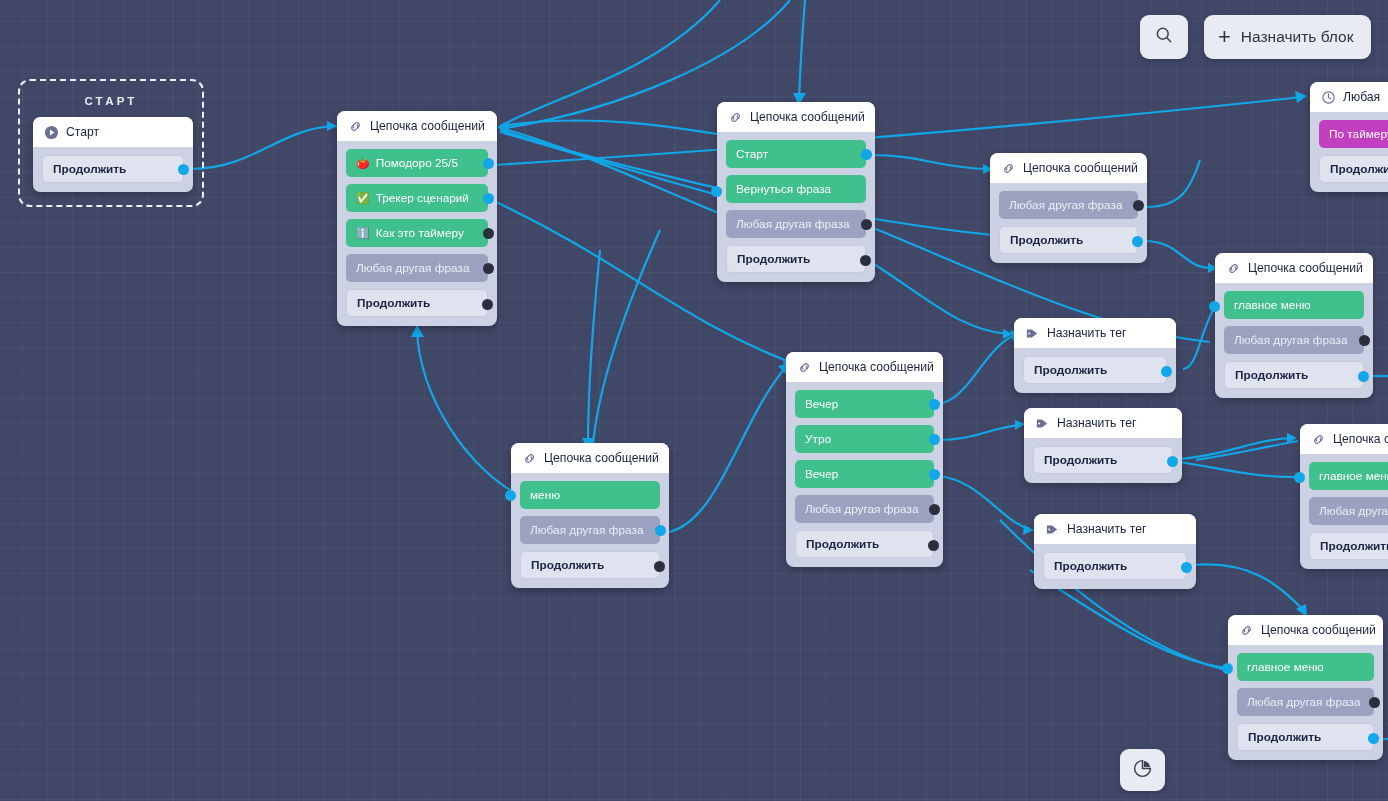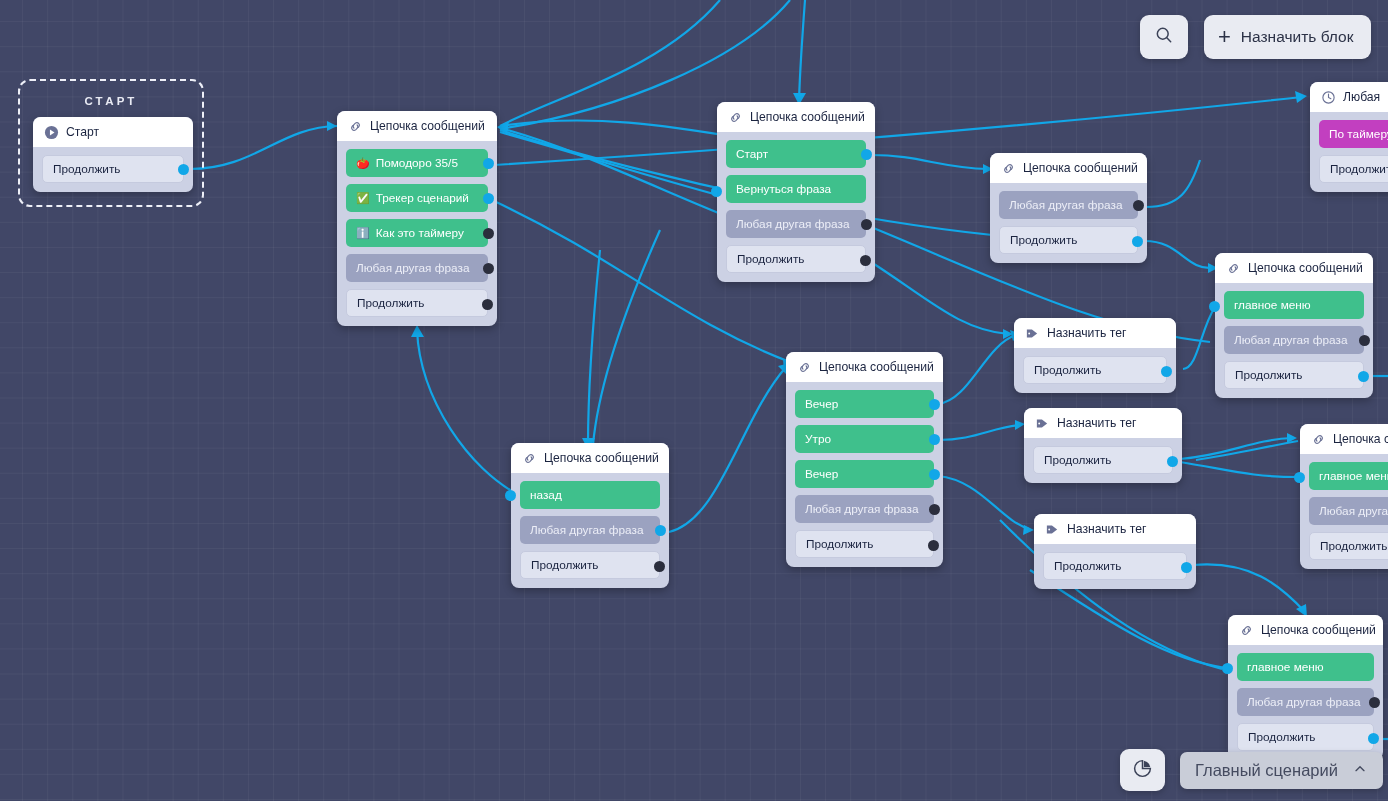--- a/index.html
+++ b/index.html
@@ -71,21 +71,21 @@
     display: flex;
     align-items: center;
     gap: 6px;
     padding: 0 10px;
     font-size: 11.8px;
     white-space: nowrap;
   }
   .row.green { background: #3fc08c; color: #ffffff; }
   .row.purple-row { background: #c23fc0; color:#ffffff; }
   .row.gray { background: #9ba2c0; color: #eceef7; }
-  .row.plain { background: #dfe3f0; color: #1b2440; border: 1px solid #c5cade; }
+  .row.plain { background: #dfe3f0; color: #1b2440; border: 1px solid #c5cade; font-weight: bold; }
   .row .emo { font-size: 11px; line-height: 1; }
 
   
   #start-block {
     position: absolute;
     left: 18px; top: 79px;
     width: 186px; height: 128px;
     border: 2px dashed #eef0f8;
     border-radius: 12px;
     z-index: 3;
@@ -238,21 +238,21 @@
         <div class="node-head">
           <span class="hicon"><svg width="15" height="15" viewBox="0 0 24 24" fill="none" stroke="#6a7195" stroke-width="1.9" stroke-linecap="round">
               <path d="M9.5 14.5 a4 4 0 0 1 0-5.6 l2.3-2.3 a4 4 0 0 1 5.6 5.6 l-1.1 1.1"></path>
               <path d="M14.5 9.5 a4 4 0 0 1 0 5.6 l-2.3 2.3 a4 4 0 0 1-5.6-5.6 l1.1-1.1"></path>
             </svg></span>
           <span>Цепочка сообщений</span>
         </div>
         <div class="node-body">
           <div class="row green">
             <span class="emo">🍅</span>
-            <span>Помодоро 35/5</span>
+            <span>Помодоро 25/5</span>
             <span class="port blue" style="top: 8.5px;"></span>
           </div>
           <div class="row green">
             <span class="emo">✅</span>
             <span>Трекер сценарий</span>
             <span class="port blue" style="top: 8.5px;"></span>
           </div>
           <div class="row green">
             <span class="emo">ℹ️</span>
             <span>Как это таймеру</span>
@@ -400,21 +400,21 @@
       <div class="node" style="left: 511px; top: 443px; width: 158px;">
         <div class="node-head">
           <span class="hicon"><svg width="15" height="15" viewBox="0 0 24 24" fill="none" stroke="#6a7195" stroke-width="1.9" stroke-linecap="round">
               <path d="M9.5 14.5 a4 4 0 0 1 0-5.6 l2.3-2.3 a4 4 0 0 1 5.6 5.6 l-1.1 1.1"></path>
               <path d="M14.5 9.5 a4 4 0 0 1 0 5.6 l-2.3 2.3 a4 4 0 0 1-5.6-5.6 l1.1-1.1"></path>
             </svg></span>
           <span>Цепочка сообщений</span>
         </div>
         <div class="node-body">
           <div class="row green">
-            <span>назад</span>
+            <span>меню</span>
           </div>
           <div class="row gray">
             <span>Любая другая фраза</span>
             <span class="port blue" style="top: 8.5px;"></span>
           </div>
           <div class="row plain">
             <span>Продолжить</span>
             <span class="port dark" style="top: 8.5px;"></span>
           </div>
         </div>
@@ -511,27 +511,19 @@
   <div class="tbtn" id="stats-btn">
     <span>
       <svg width="21" height="21" viewBox="0 0 24 24" fill="none" stroke="#3b4258" stroke-width="1.7">
         <path d="M12 3 A9 9 0 1 0 21 12 L12 12 Z"></path>
         <path d="M12 3 L12 12 L21 12" stroke-width="0" fill="none"></path>
         <path d="M13.6 3.15 A9 9 0 0 1 20.85 10.4 L13.6 10.4 Z" fill="#3b4258" stroke="none"></path>
       </svg>
     </span>
   </div>
 
-  <div class="tbtn" id="scenario-btn">
-    <span>Главный сценарий</span>
-    <span class="chev">
-      <svg width="16" height="16" viewBox="0 0 24 24" fill="none" stroke="#454b60" stroke-width="2" stroke-linecap="round">
-        <polyline points="6,14.5 12,8.5 18,14.5"></polyline>
-      </svg>
-    </span>
-  </div>
 
 <span style="position: absolute; width: 11px; height: 11px; border-radius: 50%; background: rgb(17, 167, 232); z-index: 5; left: 1209px; top: 301px;"></span>
     <span style="position: absolute; width: 11px; height: 11px; border-radius: 50%; background: rgb(17, 167, 232); z-index: 5; left: 1294px; top: 472px;"></span>
     <span style="position: absolute; width: 11px; height: 11px; border-radius: 50%; background: rgb(17, 167, 232); z-index: 5; left: 1222px; top: 663px;"></span>
     <span style="position: absolute; width: 11px; height: 11px; border-radius: 50%; background: rgb(17, 167, 232); z-index: 5; left: 505px; top: 490px;"></span>
     <span style="position: absolute; width: 11px; height: 11px; border-radius: 50%; background: rgb(17, 167, 232); z-index: 5; left: 711px; top: 186px;"></span>
   </div>
 
 </body></html>

